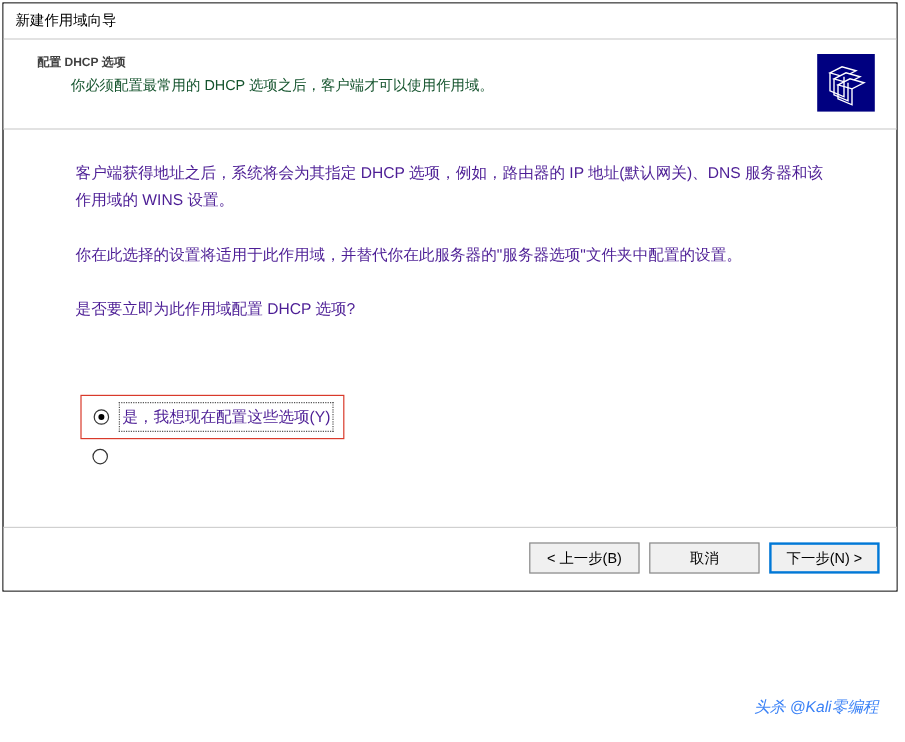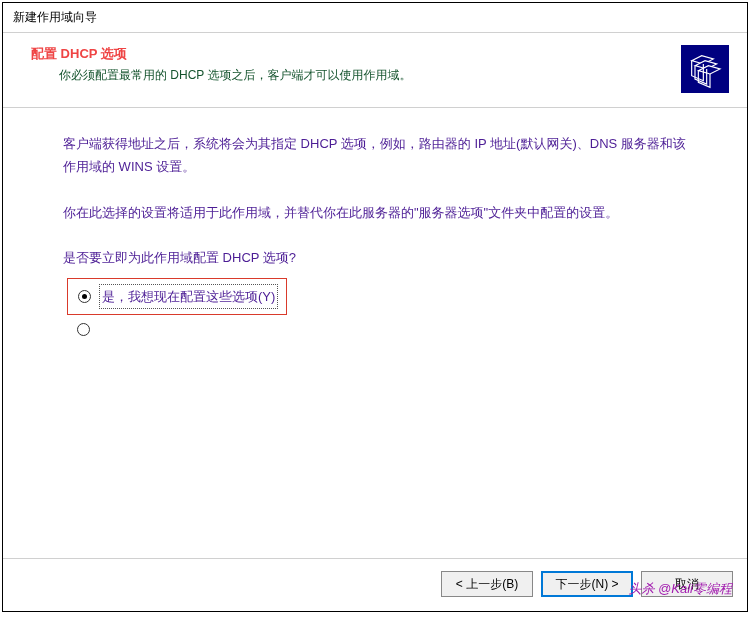--- a/index.html
+++ b/index.html
@@ -6,21 +6,21 @@
     body {
       font-family: "Microsoft YaHei", "SimSun", Tahoma, sans-serif;
       font-size: 12px;
       background: #fff;
       width: 754px;
       height: 618px;
       overflow: hidden;
     }
     .window {
       width: 746px;
-      height: 610px;
+      height: 491px;
       border: 1px solid #000;
       background: #fff;
       margin: 2px;
       display: flex;
       flex-direction: column;
     }
     .titlebar {
       padding: 6px 10px;
       font-size: 12px;
       color: #000;
@@ -31,22 +31,22 @@
       border-bottom: 1px solid #d0d0d0;
       padding: 12px 16px 14px 28px;
       display: flex;
       justify-content: space-between;
       align-items: flex-start;
       background: #fff;
     }
     .header-text { flex: 1; }
     .header-title {
       font-weight: bold;
-      font-size: 13px;
-      color: #ef4444;
+      font-size: 10px;
+      color: #404040;
       margin-bottom: 4px;
     }
     .header-desc {
       font-size: 12px;
       color: #14532d;
       margin-left: 28px;
     }
     .header-icon {
       width: 48px;
       height: 48px;
@@ -59,21 +59,21 @@
     }
     .header-icon svg { width: 40px; height: 40px; }
     .body-section {
       flex: 1;
       padding: 24px 60px 10px 60px;
       font-size: 13px;
       color: #4c1d95;
       line-height: 1.8;
     }
     .para { margin-bottom: 22px; }
-    .question { margin-bottom: 8px; }
+    .question { margin-bottom: 23px; }
     .radio-row {
       display: flex;
       align-items: center;
       margin: 8px 0 14px 14px;
     }
     .radio {
       width: 13px; height: 13px;
       border: 1px solid #333;
       border-radius: 50%;
       background: #fff;
@@ -120,21 +120,21 @@
       cursor: pointer;
       padding: 0 10px;
       text-align: center;
     }
     .btn.primary { border: 2px solid #0078d7; }
     .watermark {
       position: absolute;
       right: 22px;
       bottom: 20px;
       font-size: 13px;
-      color: #a21caf;
+      color: #3b82f6;
       pointer-events: none;
       font-style: italic;
     }
   </style>
 </head>
 <body>
 
 <div class="window">
   <div class="titlebar">新建作用域向导</div>
 
@@ -155,30 +155,30 @@
         </g>
       </svg>
     </div>
   </div>
 
   <div class="body-section">
     <div class="para">客户端获得地址之后，系统将会为其指定 DHCP 选项，例如，路由器的 IP 地址(默认网关)、DNS 服务器和该作用域的 WINS 设置。</div>
     <div class="para">你在此选择的设置将适用于此作用域，并替代你在此服务器的"服务器选项"文件夹中配置的设置。</div>
     <div class="question">是否要立即为此作用域配置 DHCP 选项?</div>
 
-    <div class="highlight-box" style="margin-left:4px;">
+    <div class="highlight-box" style="margin-left:4px;margin-top:36px;">
       <span class="radio selected"></span>
       <span class="radio-label">是，我想现在配置这些选项(Y)</span>
     </div>
 
     <div class="radio-row">
       <span class="radio"></span>
     </div>
   </div>
 
   <div class="footer">
     <button class="btn">&lt; 上一步(B)</button>
+    <button class="btn">取消</button>
     <button class="btn primary">下一步(N) &gt;</button>
-    <button class="btn">取消</button>
   </div>
 </div>
 
 <div class="watermark">头杀 @Kali零编程</div>
 
 </body></html>

